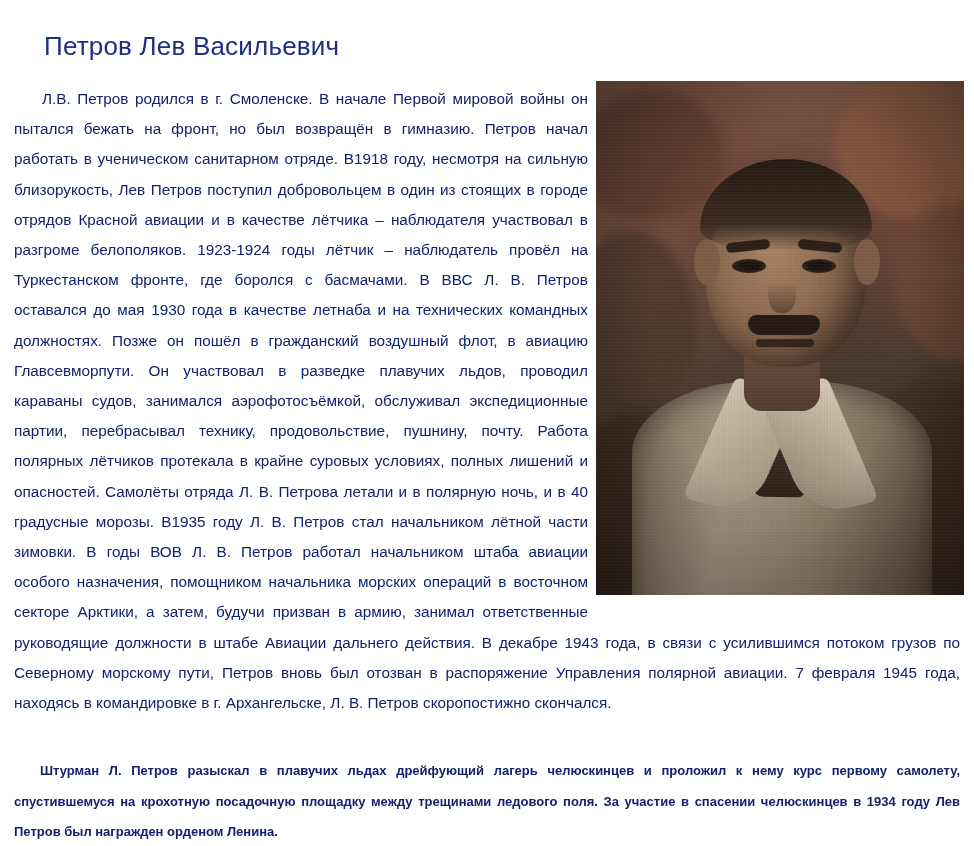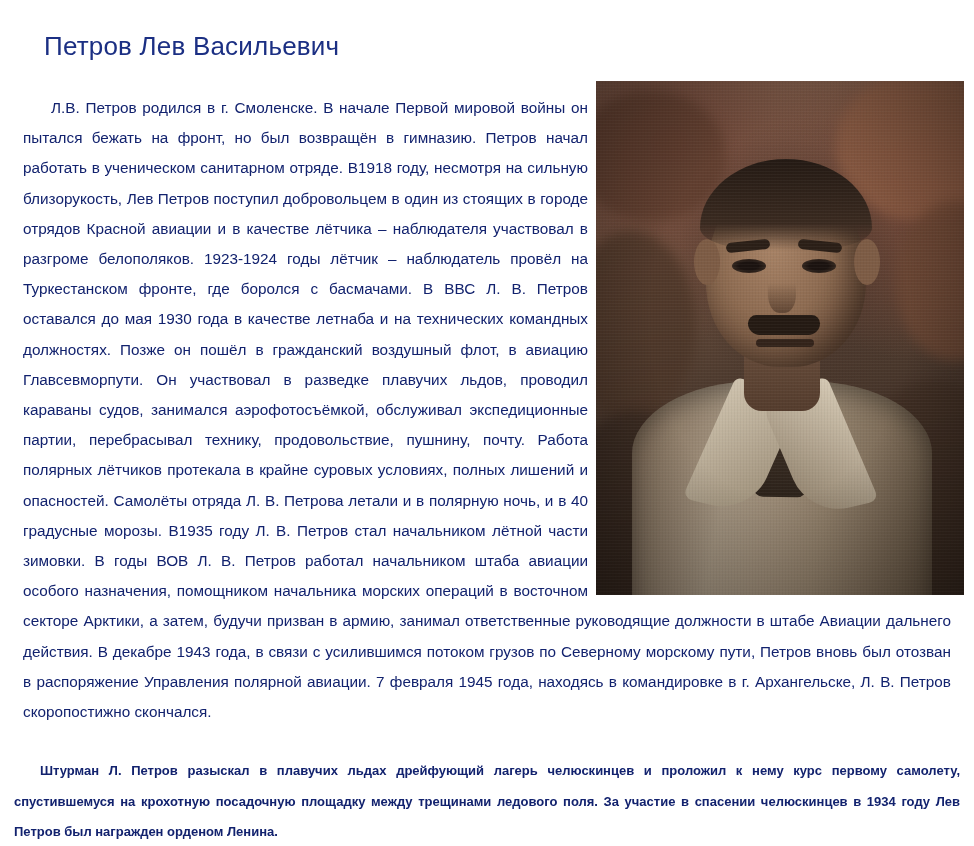--- a/index.html
+++ b/index.html
@@ -190,21 +190,21 @@
     position: absolute;
     left: 14px;
     top: 84px;
     width: 946px;
     font-size: 15.3px;
     line-height: 30.2px;
     color: #12226e;
     text-align: justify;
     text-justify: inter-word;
   }
-  .body-text p { margin: 9px; }
+  .body-text p { margin: 0; }
   .body-text p.first { text-indent: 28px; }
   .shape-col {
     float: right;
     width: 372px;
     height: 516px;
     margin-left: 0;
   }
   .footnote {
     position: absolute;
     left: 14px;

